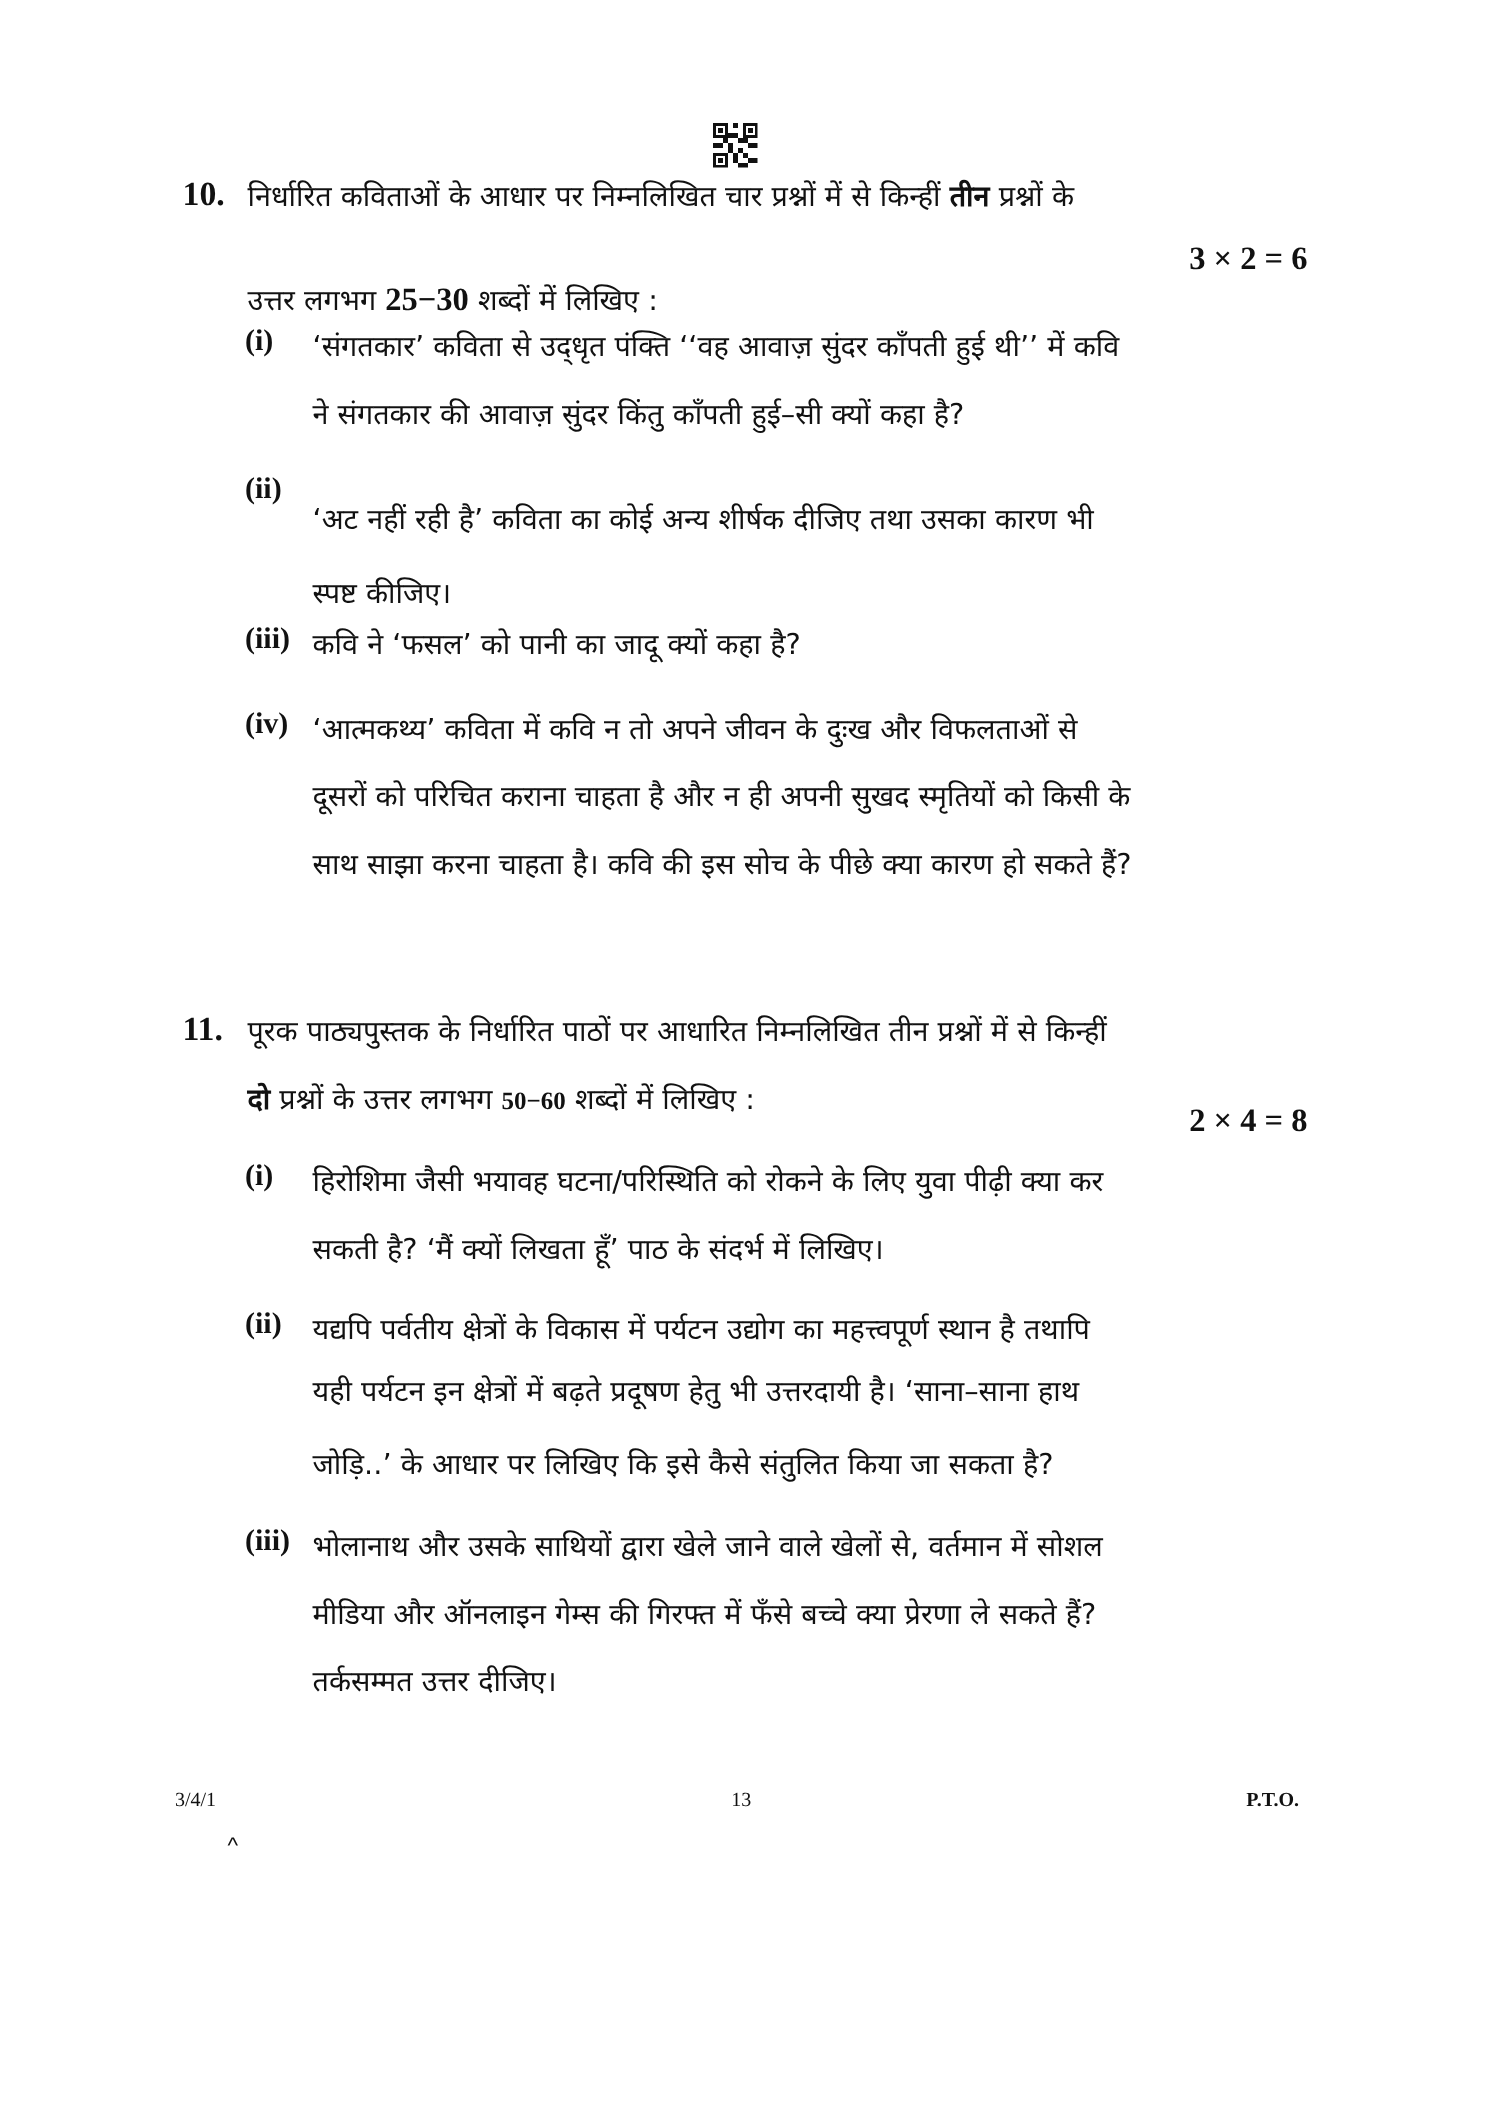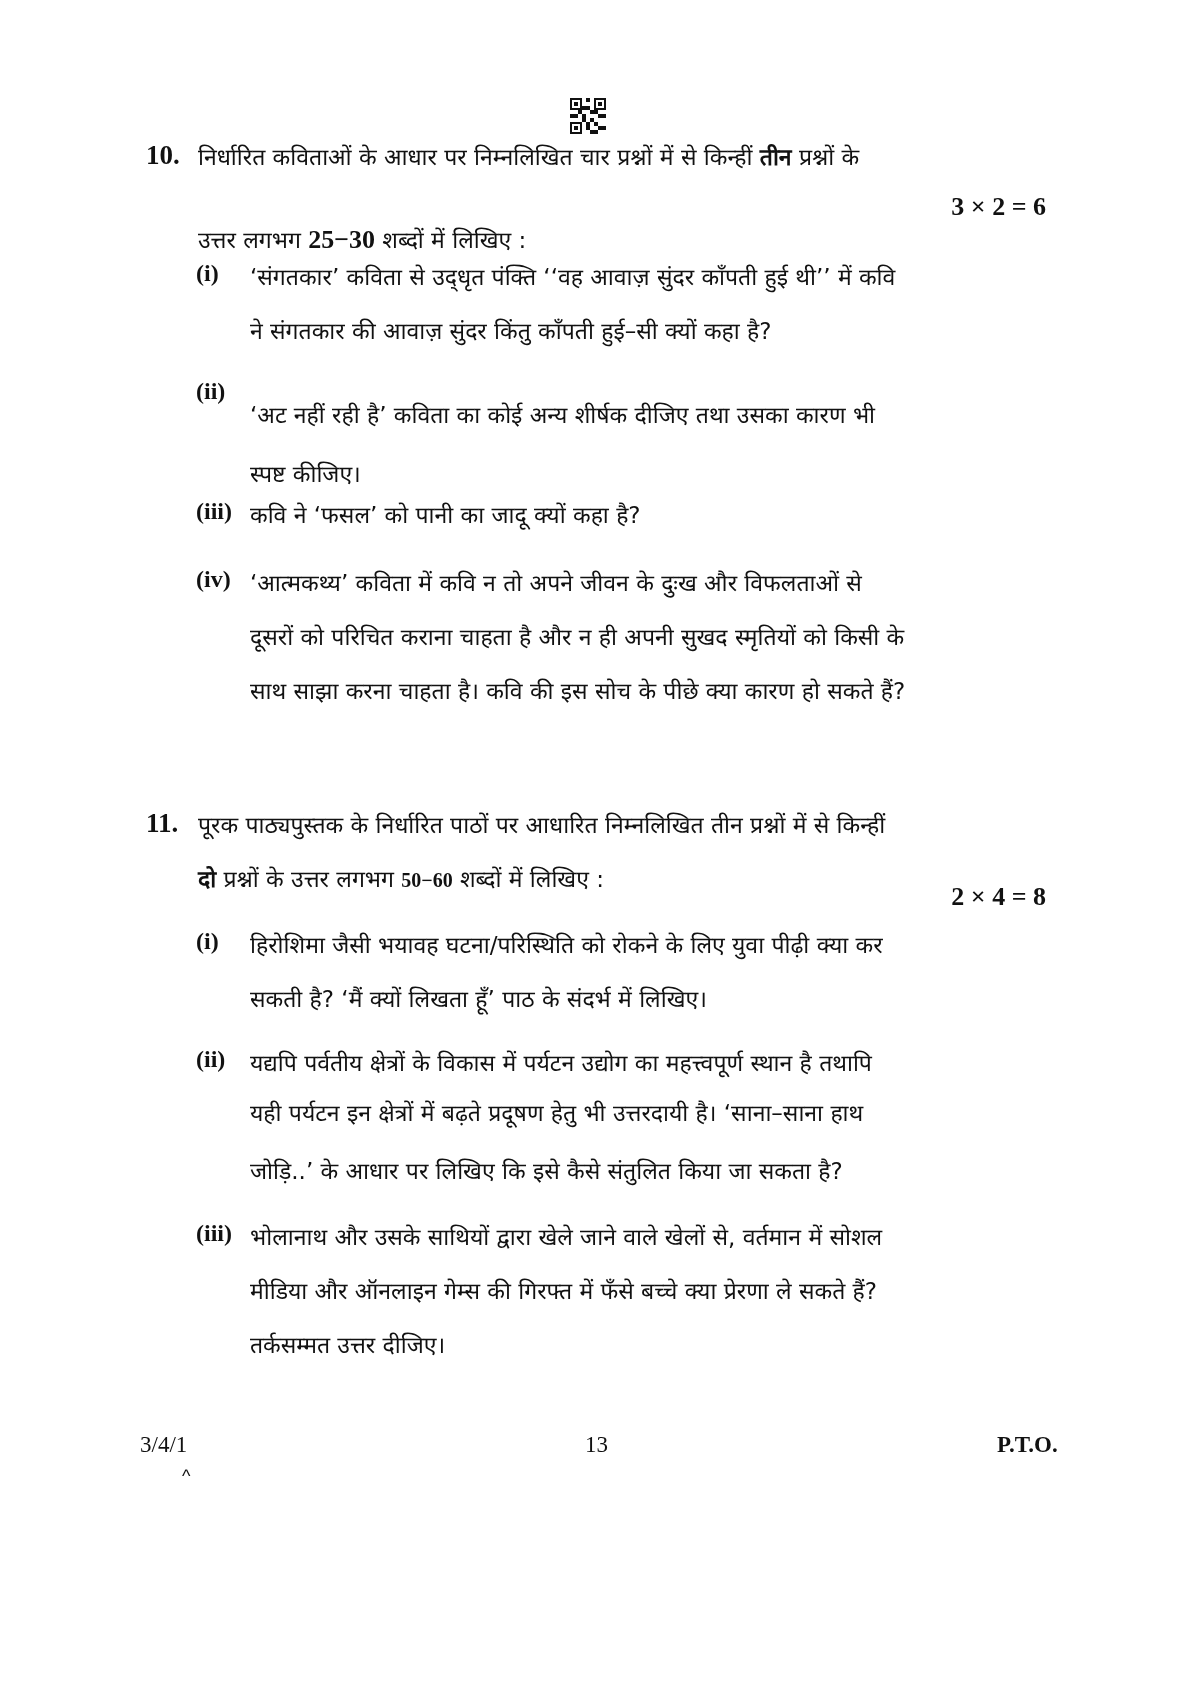--- a/index.html
+++ b/index.html
@@ -30,21 +30,21 @@
   .sub {
     position: absolute; left: 196px; width: 790px; font-size: 23px;
   }
   .sub-label {
     position: absolute; left: 0; font-family: "Liberation Serif", serif;
     font-weight: bold; font-size: 24px;
   }
   .sub-line { position: absolute; left: 54px; white-space: nowrap; }
   .footer {
     position: absolute; top: 1432px; font-family: "Liberation Serif", serif;
-    font-size: 23px;
+    font-size: 16px;
   }
   .caret {
     position: absolute; left: 182px; top: 1466px; font-family: "Liberation Sans", sans-serif;
     font-size: 18px;
   }
 </style>
 </head>
 <body>
 
 <svg class="qr" viewBox="0 0 9 9" shape-rendering="crispEdges">

